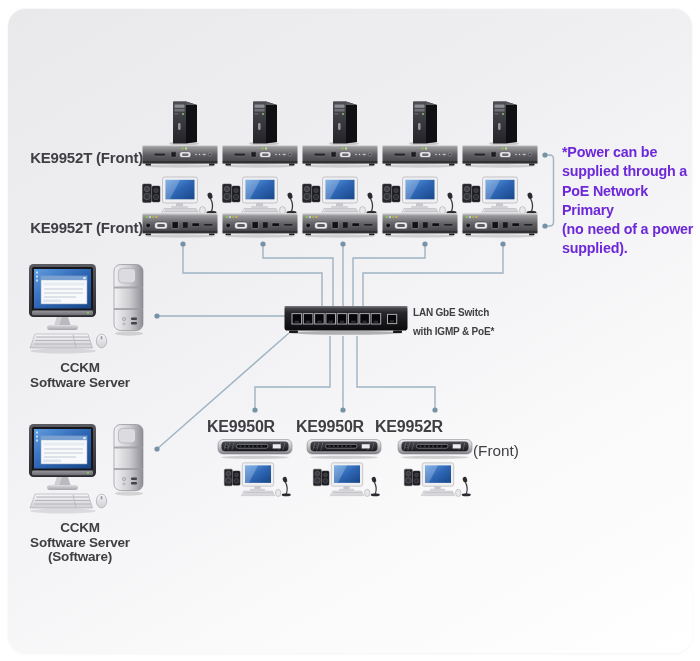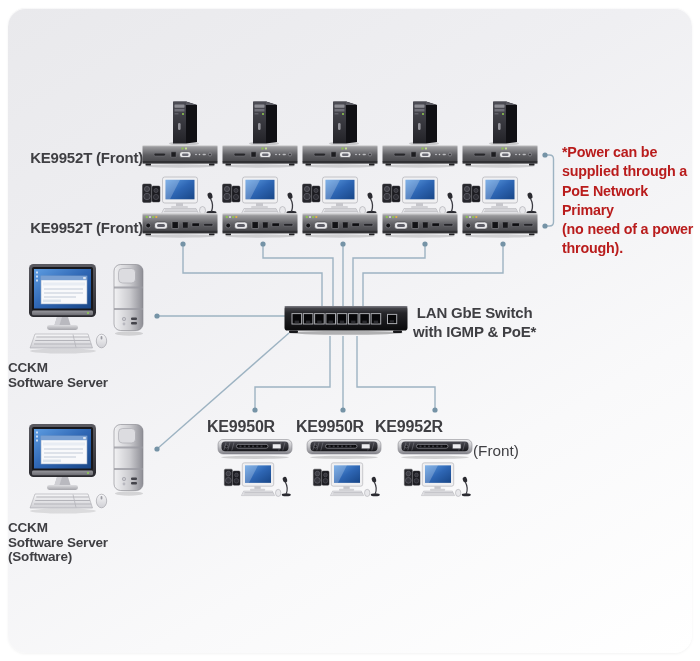--- a/index.html
+++ b/index.html
@@ -6,25 +6,25 @@
   #canvas{position:relative;width:700px;height:661px;background:#ffffff;overflow:hidden;
           font-family:"Liberation Sans","DejaVu Sans",sans-serif;}
   .panel{position:absolute;left:8px;top:8px;width:684px;height:645px;border-radius:18px;
          background:linear-gradient(150deg,#e9e9ec 0%,#efeff2 35%,#f9f9fa 70%,#ffffff 100%);
          box-shadow:inset 0 1px 0 rgba(255,255,255,.65), 0 1px 3px rgba(0,0,0,.05);}
   .wires{position:absolute;left:0;top:0;z-index:2;}
   .dev{position:absolute;z-index:3;}
   .dev svg{display:block;width:100%;height:100%;}
   .lbl{position:absolute;z-index:4;color:#3f3f43;font-weight:700;white-space:nowrap;}
   .lbl-tx{font-size:15px;width:123px;text-align:right;letter-spacing:-.2px;}
-  .note{position:absolute;z-index:4;color:#b91c1c;font-weight:700;font-size:14.3px;line-height:19.3px;letter-spacing:-.2px;}
-  .lbl-switch{font-size:15px;line-height:18.6px;letter-spacing:-.2px;text-align:center;}
+  .note{position:absolute;z-index:4;color:#6d28d9;font-weight:700;font-size:14.3px;line-height:19.3px;letter-spacing:-.2px;}
+  .lbl-switch{font-size:10px;line-height:18.6px;letter-spacing:-.2px;}
   .lbl-recv{font-size:16px;width:96px;text-align:left;letter-spacing:-.2px;}
   .lbl-suffix{font-size:15.3px;font-weight:400;color:#3f3f43;}
-  .lbl-server{font-size:13.5px;line-height:14.6px;width:144px;text-align:left;letter-spacing:-.2px;}
+  .lbl-server{font-size:13.5px;line-height:14.6px;width:144px;text-align:center;letter-spacing:-.2px;}
   .hiddefs{position:absolute;width:0;height:0;overflow:hidden;}
 </style>
 </head>
 <body>
 
 <div id="canvas">
   <div class="panel"></div>
 
   <svg class="hiddefs" aria-hidden="true">
     <defs>
@@ -420,21 +420,21 @@
     </div>
 
   <div class="lbl lbl-tx" style="left:20px;top:149px">KE9952T (Front)</div>
   <div class="lbl lbl-tx" style="left:20px;top:219px">KE9952T (Front)</div>
 
   <div class="note" style="left:562px;top:143px">
     <div>*Power can be</div>
     <div>supplied through a</div>
     <div>PoE Network Primary</div>
     <div>(no need of a power</div>
-    <div>through).</div>
+    <div>supplied).</div>
   </div>
 
   <div class="lbl lbl-switch" style="left:413px;top:304px">
     <div>LAN GbE Switch</div>
     <div>with IGMP &amp; PoE*</div>
   </div>
 
   <div class="lbl lbl-recv" style="left:207px;top:418px">KE9950R</div>
   <div class="lbl lbl-recv" style="left:296px;top:418px">KE9950R</div>
   <div class="lbl lbl-recv" style="left:375px;top:418px">KE9952R</div>

